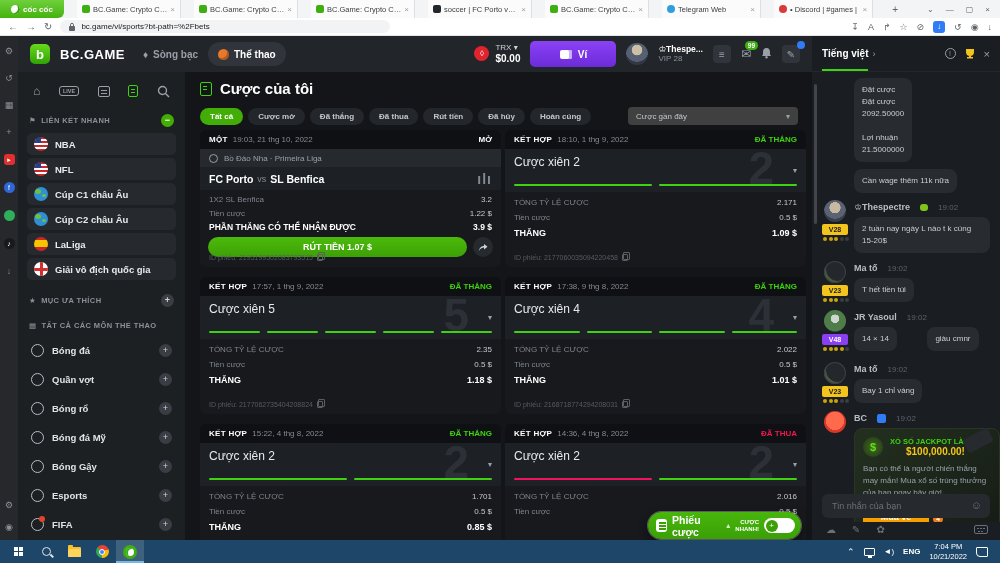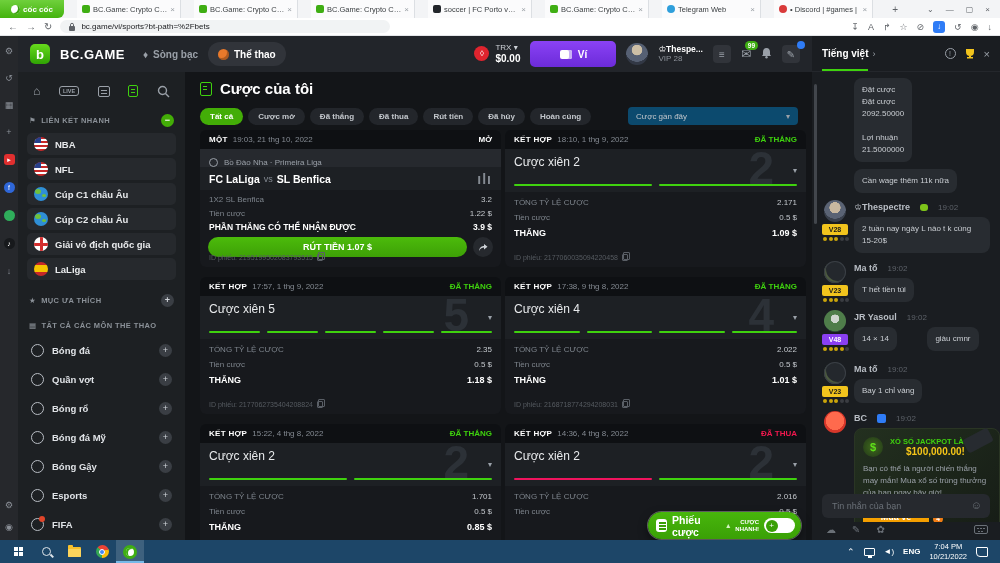--- a/index.html
+++ b/index.html
@@ -116,21 +116,21 @@
   .sp-label { color:#dfe2e6; font-size:9.5px; font-weight:bold; flex:1; }
 
   
   .main { position:absolute; left:185px; top:72px; width:627px; height:468px; background:#131518; overflow:hidden; }
   .page-title { position:absolute; left:15px; top:8px; display:flex; align-items:center; gap:8px;
     color:#fff; font-size:15px; font-weight:bold; }
   .filters { position:absolute; left:15px; top:36px; display:flex; gap:5px; }
   .fpill { height:17px; border-radius:9px; background:#23262b; color:#c3c7cc; font-size:8px;
     font-weight:bold; display:flex; align-items:center; padding:0 10px; }
   .fpill.active { background:#43ad07; color:#fff; }
-  .sortbox { position:absolute; right:14px; top:35px; width:170px; height:18px; background:#0c4a6e;
+  .sortbox { position:absolute; right:14px; top:35px; width:170px; height:18px; background:#404040;
     border-radius:4px; display:flex; align-items:center; padding:0 8px; color:#c3c7cc; font-size:8px; }
   .sortbox .cd { margin-left:auto; color:#9aa0a8; }
 
   .card { position:absolute; width:301px; height:137px; background:#17191d; border-radius:6px;
     overflow:hidden; font-size:8px; }
   .chead { height:19px; background:#0e1013; display:flex; align-items:center; gap:5px; padding:0 9px; }
   .ctype { color:#fff; font-weight:bold; letter-spacing:.3px; }
   .ctime { color:#848a92; }
   .cstatus { margin-left:auto; font-weight:bold; }
   .st-open { color:#fff; } .st-win { color:#3fd20e; } .st-lose { color:#f0184e; }
@@ -144,21 +144,21 @@
   .leg.lose { background:#f0145e; }
   .crows { padding:3px 9px 0; }
   .crow { height:15px; display:flex; align-items:center; justify-content:space-between; color:#7e858d; }
   .crow .val { color:#c3c7cc; }
   .crow.strong,.crow.strong .val { color:#fff; font-weight:bold; font-size:9px; }
   .ticket { position:absolute; left:9px; bottom:6px; color:#565b61; font-size:7px; display:flex; align-items:center; }
   .copy { display:inline-block; width:6px; height:7px; border:1px solid #5a5f66; border-radius:1px;
     margin-left:4px; position:relative; }
   .copy::before { content:""; position:absolute; right:-3px; top:-3px; width:5px; height:6px;
     border:1px solid #5a5f66; border-radius:1px; }
-  .league-row { height:18px; background:#26292e; display:flex; align-items:flex-end; gap:6px;
+  .league-row { height:18px; background:#26292e; display:flex; align-items:center; gap:6px;
     padding:0 9px; color:#9aa0a8; }
   .ball-ic { width:9px; height:9px; border:1px solid #9aa0a8; border-radius:50%; }
   .match-row { height:23px; background:#1d2024; display:flex; align-items:center; gap:4px; padding:0 9px; }
   .team { color:#fff; font-size:10.5px; font-weight:bold; }
   .vs { color:#848a92; font-size:9px; }
   .stats-ic { margin-left:auto; color:#848a92; font-size:14px; font-weight:bold; letter-spacing:1px;text-align:center; }
   .srows { padding:2px 9px 0; }
   .srow { height:14px; display:flex; align-items:center; justify-content:space-between; color:#7e858d; }
   .srow .val { color:#c3c7cc; }
   .srow.strong,.srow.strong .val { color:#fff; font-weight:bold; font-size:8.5px; }
@@ -449,26 +449,26 @@
     </div>
     <div class="q-row">
       <span class="flag flag-globe"></span>
       <span class="q-label">Cúp C1 châu Âu</span>
     </div>
     <div class="q-row">
       <span class="flag flag-globe"></span>
       <span class="q-label">Cúp C2 châu Âu</span>
     </div>
     <div class="q-row">
+      <span class="flag flag-spain"></span>
+      <span class="q-label">LaLiga</span>
+    </div>
+    <div class="q-row">
       <span class="flag flag-eng"></span>
       <span class="q-label">Giải vô địch quốc gia</span>
-    </div>
-    <div class="q-row">
-      <span class="flag flag-spain"></span>
-      <span class="q-label">LaLiga</span>
     </div>
     <div class="sec-head">
       <span>★</span>
       <span>MỤC ƯA THÍCH</span>
       <span class="plus-btn"><span>+</span></span>
     </div>
     <div class="sec-head">
       <span>▦</span>
       <span>TẤT CẢ CÁC MÔN THỂ THAO</span>
     </div>
@@ -532,21 +532,21 @@
       <div class="chead">
         <span class="ctype">MỘT</span>
         <span class="ctime">19:03, 21 thg 10, 2022</span>
         <span class="cstatus st-open">MỞ</span>
       </div>
       <div class="league-row">
         <span class="ball-ic"></span>
         <span>Bồ Đào Nha · Primeira Liga</span>
       </div>
       <div class="match-row">
-        <span class="team">FC LaLiga</span>
+        <span class="team">FC Porto</span>
         <span class="vs">vs</span>
         <span class="team">SL Benfica</span>
         <span class="stats-ic">ılı</span>
       </div>
       <div class="srows">
         <div class="srow">
             <span>1X2 SL Benfica</span>
             <span class="val">3.2</span>
           </div>
         <div class="srow">

